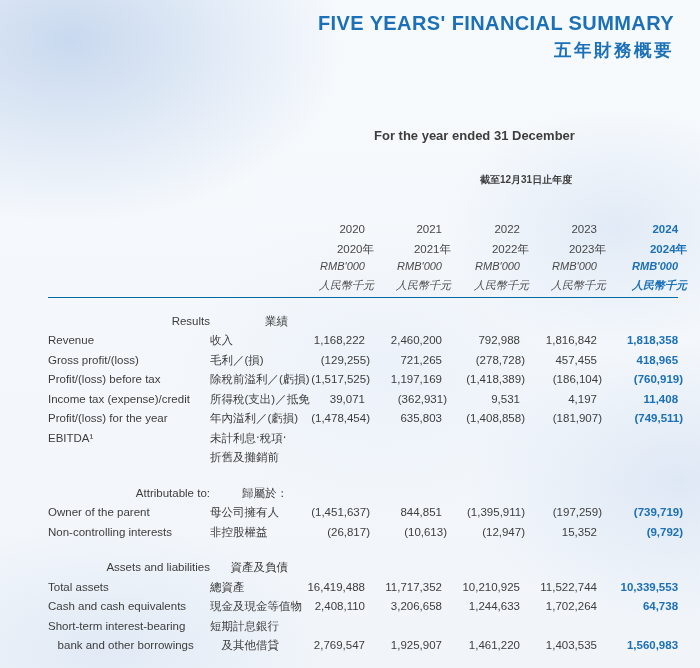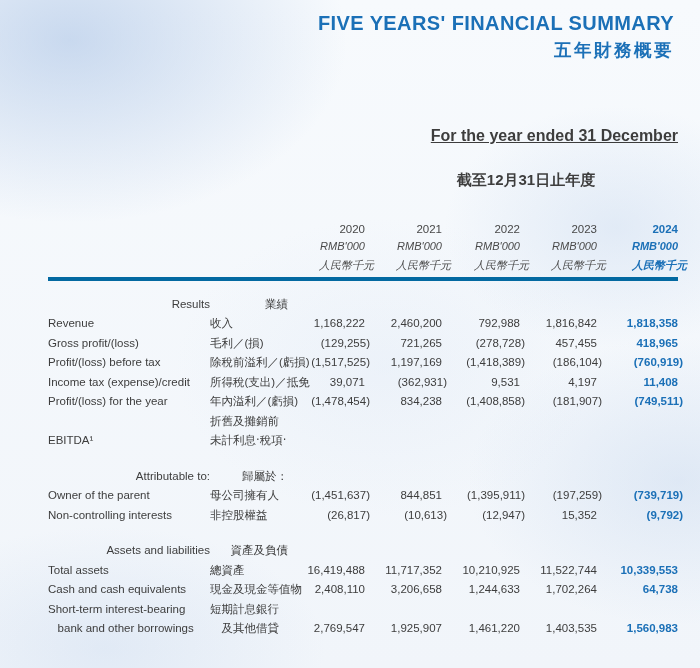--- a/index.html
+++ b/index.html
@@ -32,26 +32,26 @@
     padding:0;margin:0;height:19.5px;vertical-align:bottom;
     font-size:11.5px;color:#3d3d3d;white-space:pre;overflow:visible;
     line-height:14px;
   }
   .num{text-align:right;}
   .num span{display:inline-block;}
   .neg{transform:translateX(5px);text-align:right;}
   .overhang{transform:translateX(9px);}
   .hl{color:#1b70b7;font-weight:bold;}
   #row-period td{height:38px;vertical-align:bottom;}
-  .period-en{font-weight:bold;font-size:16px;line-height:15px;text-align:right;padding-left:86px;text-decoration:underline;}
-  .period-zh{font-weight:bold;font-size:15px;line-height:17px;text-align:center;padding-left:86px;}
+  .period-en{font-weight:bold;font-size:13px;line-height:15px;text-align:left;padding-left:86px;}
+  .period-zh{font-weight:bold;font-size:10px;line-height:17px;text-align:center;padding-left:86px;}
   #row-year td, #row-year-zh td{height:20px;color:#474747;}
   .unit td{font-style:italic;font-size:11px;color:#4a4a4a;}
   #row-unit td{height:17px;}
-  #row-unit-zh td{height:19px;border-bottom:4px solid #0369a1;padding-bottom:5px;}
+  #row-unit-zh td{height:19px;border-bottom:1px solid #0369a1;padding-bottom:5px;}
   #row-unit-zh td.hl, #row-year td.hl, #row-year-zh td.hl, #row-unit td.hl{color:#1b70b7;}
   .section-header td{font-weight:normal;padding-top:16px;text-align:right;}
   .section-header.first td{padding-top:10px;}
 </style>
 </head>
 <body>
 
 <header class="report-header">
   <h1 class="title-en">FIVE YEARS' FINANCIAL SUMMARY</h1>
   <h2 class="title-zh">五年財務概要</h2>
@@ -76,20 +76,28 @@
       </td>
     </tr>
     <tr id="row-year">
       <td colspan="2"></td>
     <td class="num"><span>2020</span></td>
         <td class="num"><span>2021</span></td>
         <td class="num"><span>2022</span></td>
         <td class="num"><span>2023</span></td>
         <td class="num hl"><span>2024</span></td>
       </tr>
+    <tr id="row-year-zh">
+      <td colspan="2"></td>
+    <td class="num"><span class="overhang">2020年</span></td>
+        <td class="num"><span class="overhang">2021年</span></td>
+        <td class="num"><span class="overhang">2022年</span></td>
+        <td class="num"><span class="overhang">2023年</span></td>
+        <td class="num hl"><span class="overhang">2024年</span></td>
+      </tr>
     <tr id="row-unit" class="unit">
       <td colspan="2"></td>
     <td class="num"><span>RMB'000</span></td>
         <td class="num"><span>RMB'000</span></td>
         <td class="num"><span>RMB'000</span></td>
         <td class="num"><span>RMB'000</span></td>
         <td class="num hl"><span>RMB'000</span></td>
       </tr>
     <tr id="row-unit-zh" class="unit">
       <td colspan="2"></td>
@@ -139,33 +147,33 @@
         <td class="num"><span>39,071</span></td>
         <td class="num"><span class="neg">(362,931)</span></td>
         <td class="num"><span>9,531</span></td>
         <td class="num"><span>4,197</span></td>
         <td class="num hl"><span>11,408</span></td>
       </tr>
       <tr>
         <td class="lbl">Profit/(loss) for the year</td>
         <td class="lbl">年內溢利／(虧損)</td>
         <td class="num"><span class="neg">(1,478,454)</span></td>
-        <td class="num"><span>834,238</span></td>
+        <td class="num"><span>635,803</span></td>
         <td class="num"><span class="neg">(1,408,858)</span></td>
         <td class="num"><span class="neg">(181,907)</span></td>
         <td class="num hl"><span class="neg">(749,511)</span></td>
       </tr>
       <tr>
+        <td class="lbl">EBITDA¹</td>
+        <td class="lbl">未計利息‧稅項‧</td>
+        <td colspan="5"></td>
+      </tr>
+      <tr>
         <td class="lbl"></td>
         <td class="lbl">折舊及攤銷前</td>
-        <td colspan="5"></td>
-      </tr>
-      <tr>
-        <td class="lbl">EBITDA¹</td>
-        <td class="lbl">未計利息‧稅項‧</td>
         <td colspan="5"></td>
       </tr>
       <tr class="section-header">
         <td class="lbl">Attributable to:</td>
         <td class="lbl">歸屬於：</td>
         <td colspan="5"></td>
       </tr>
       <tr>
         <td class="lbl">Owner of the parent</td>
         <td class="lbl">母公司擁有人</td>

